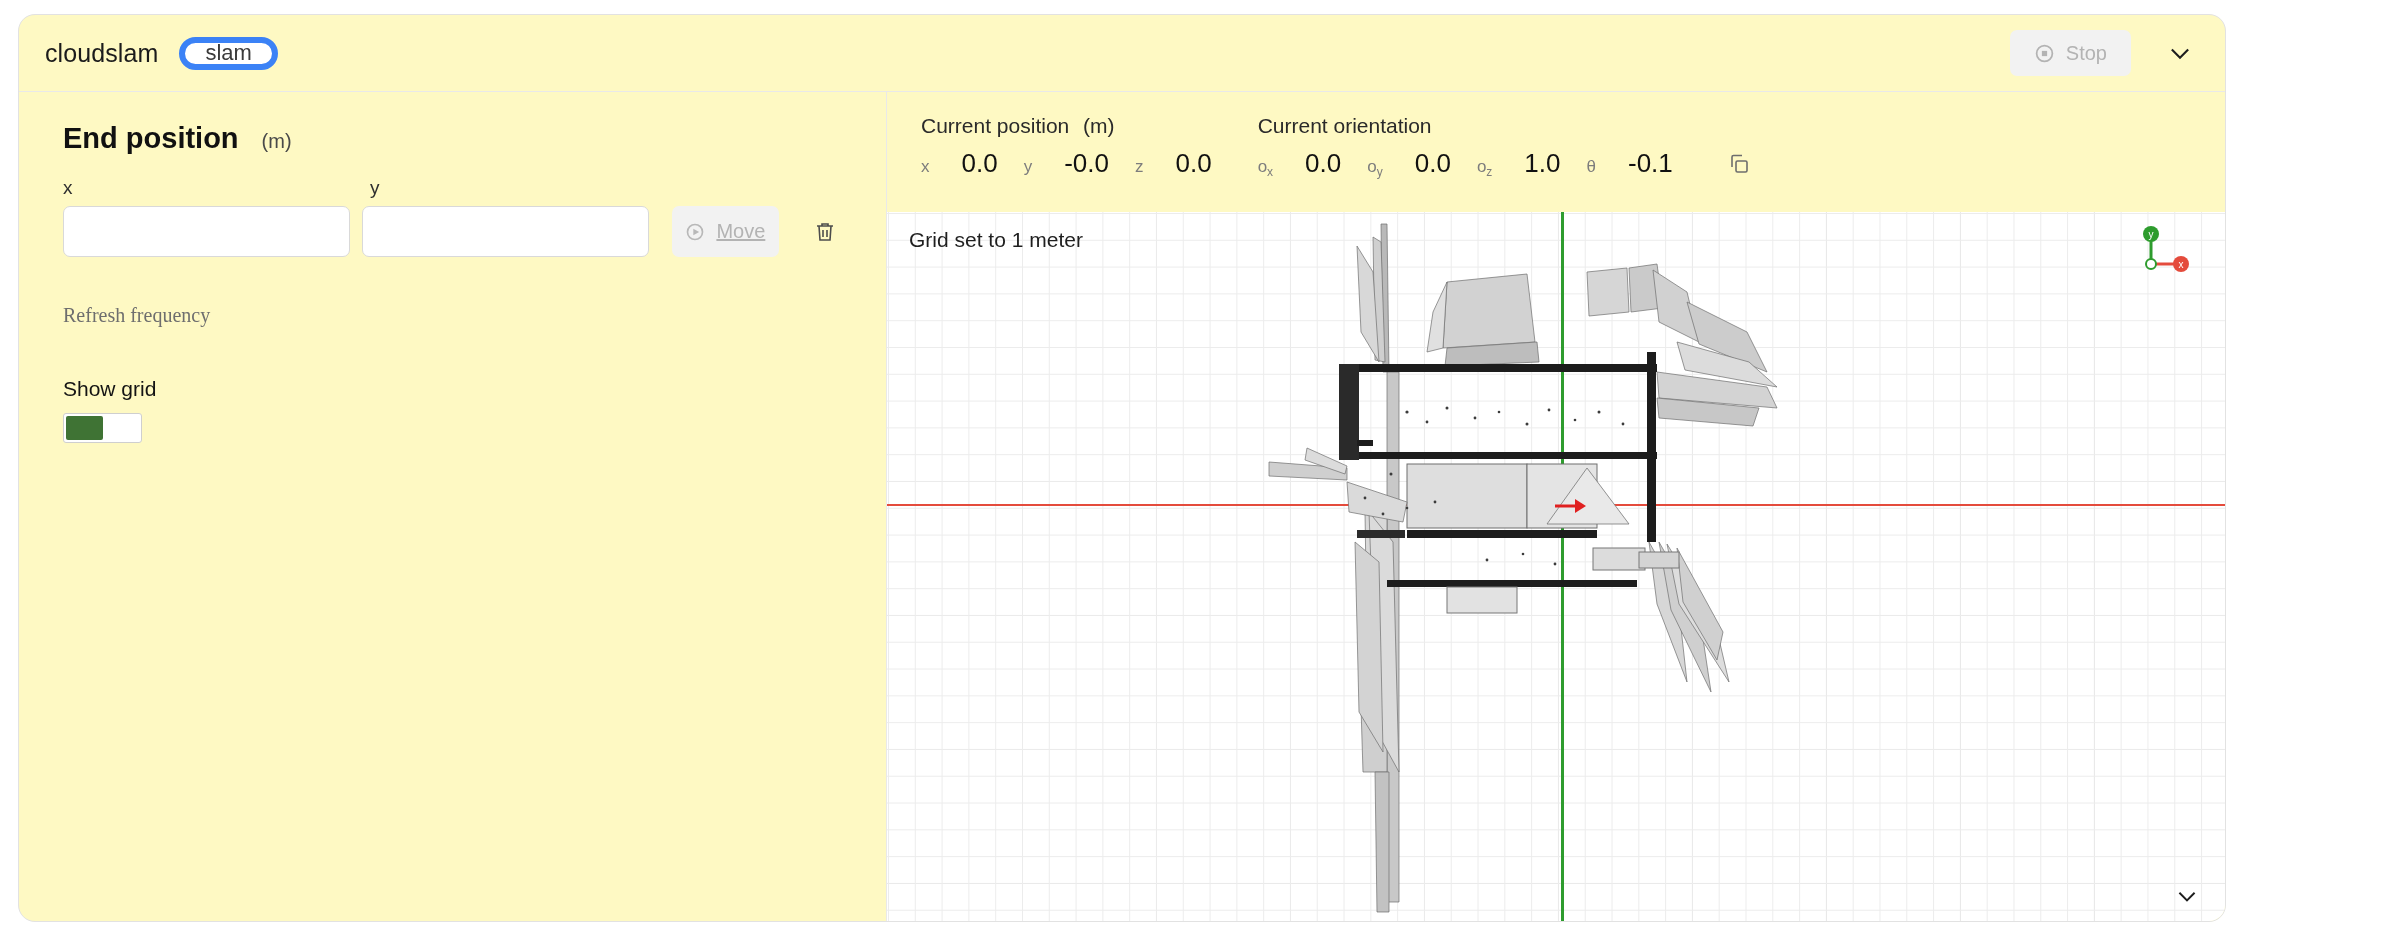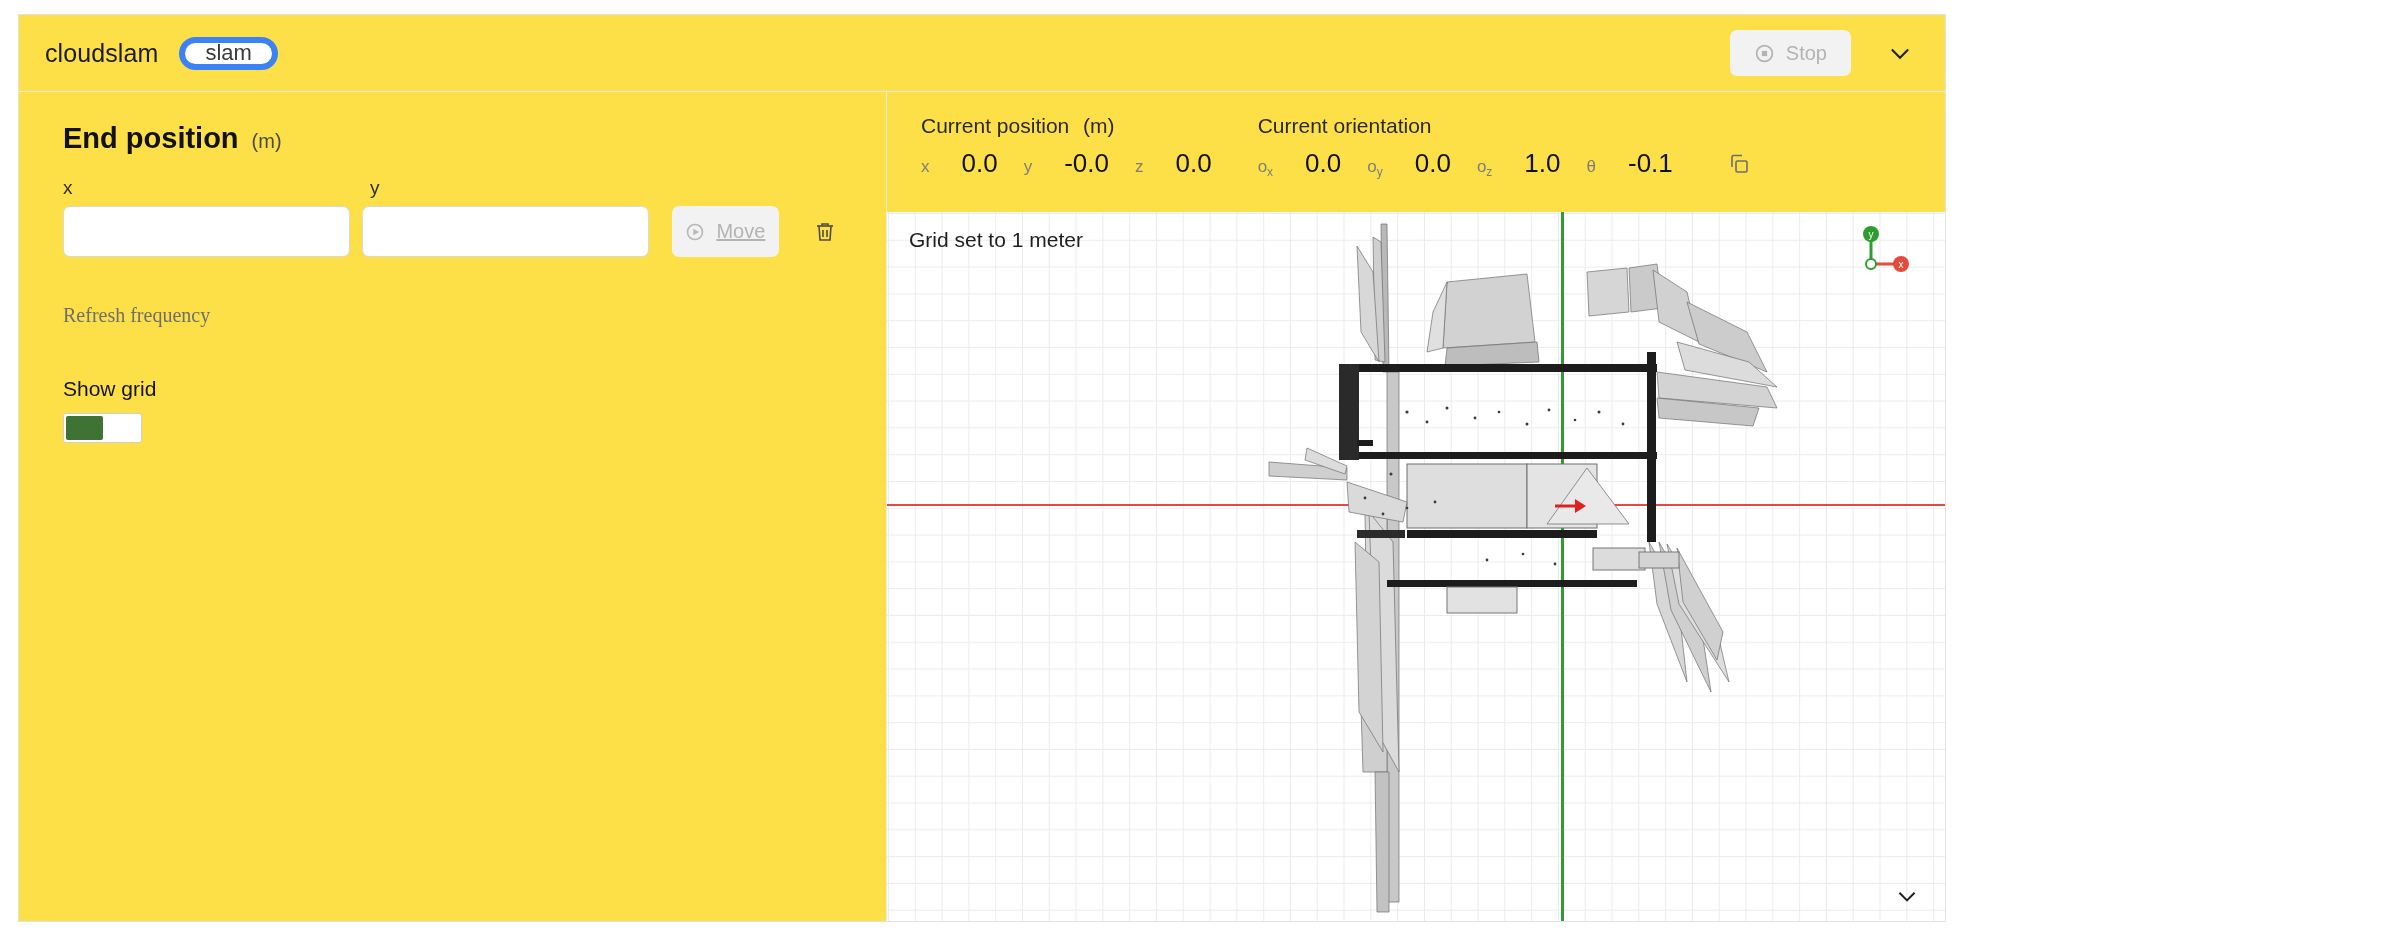--- a/index.html
+++ b/index.html
@@ -15,25 +15,25 @@
     position: relative;
     background: #ffffff;
     overflow: hidden;
   }
 
   
   .card {
     position: absolute;
     left: 18px;
     top: 14px;
-    width: 1928px;
+    width: 2208px;
     height: 908px;
     border: 1px solid #e2e2e2;
-    border-radius: 0;
-    background: #fde047;
+    border-radius: 17px;
+    background: #fef9c3;
     overflow: hidden;
   }
 
   
   .card-header {
     position: relative;
     height: 77px;
     border-bottom: 1px solid #e9e9e9;
     display: flex;
     align-items: center;
@@ -101,21 +101,21 @@
   .right-pane {
     flex: 1;
     position: relative;
     overflow: hidden;
   }
 
   
   .section-title-row {
     display: flex;
     align-items: baseline;
-    gap: 13px;
+    gap: 23px;
     margin-bottom: 22px;
   }
   .section-title {
     font-size: 29px;
     font-weight: bold;
     color: #111111;
   }
   .section-unit {
     font-size: 20px;
     color: #4a4a4a;

